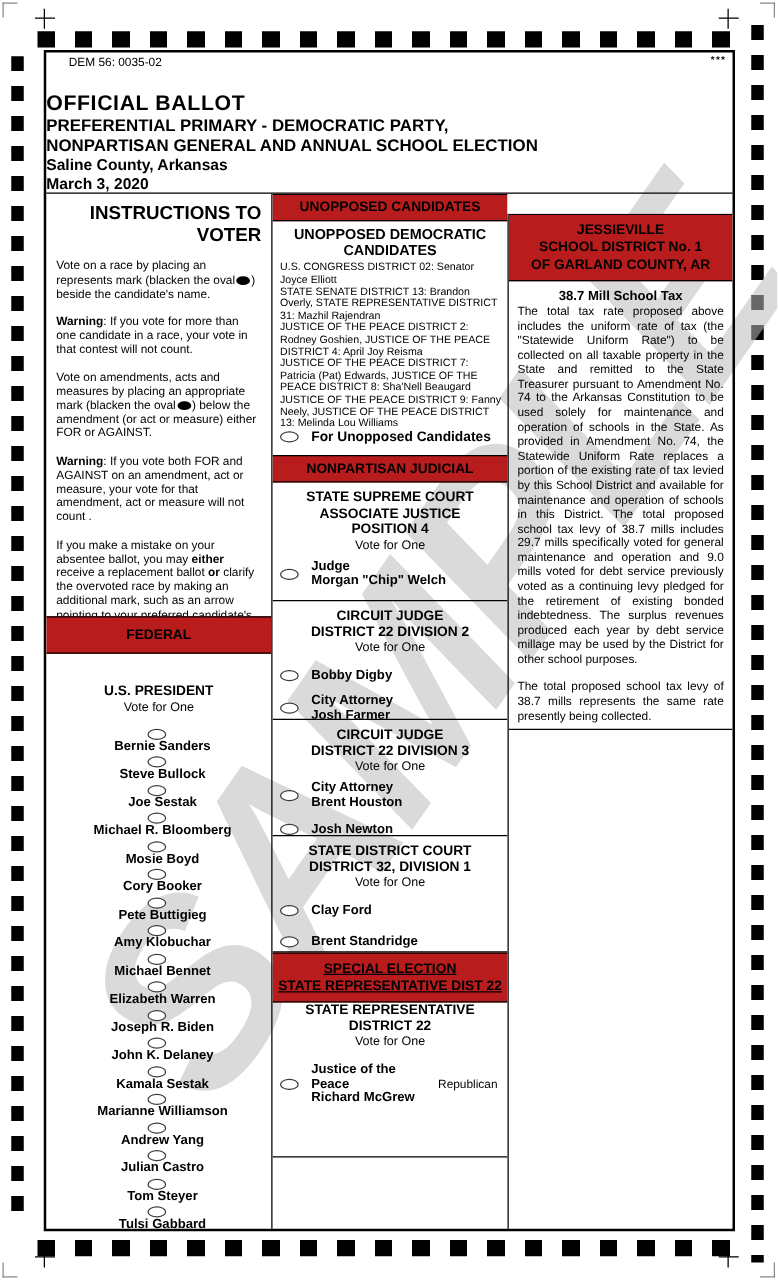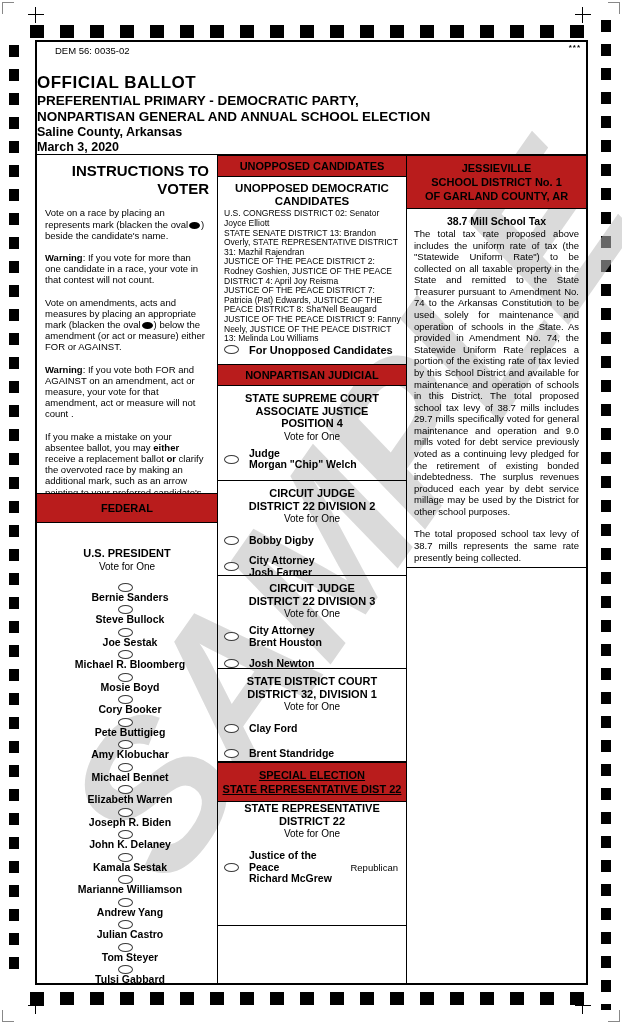--- a/index.html
+++ b/index.html
@@ -45,21 +45,21 @@
   .ballot-code { position:absolute; left:18px; top:3px; font-size:9.5px; font-weight:normal; }
   .corner-mark { position:absolute; right:5px; top:1px; font-size:8px; font-weight:bold; letter-spacing:1px; }
   .ballot-header { height:113px; border-bottom:1.5px solid #000; text-align:left; padding-top:31px; flex:0 0 auto; }
   .bh-title { font-size:17px; font-weight:bold; letter-spacing:0.5px; line-height:20px; }
   .bh-sub   { font-size:13.5px; font-weight:bold; line-height:16px; }
   .bh-small { font-size:12.5px; font-weight:bold; line-height:15px; }
   .columns { flex:1 1 auto; display:flex; flex-direction:row; min-height:0; }
   .col { overflow:hidden; display:flex; flex-direction:column; }
   .col-left  { width:180px; flex:0 0 auto; }
   .col-mid   { width:189px; flex:0 0 auto; border-left:1.5px solid #000; }
-  .col-right { flex:1 1 auto; border-left:1.5px solid #000; }
+  .col-right { flex:1 1 auto; border-left:1.5px solid #000;margin-top:16px; }
   
   .bar {
     background:#b91c1c; border-top:1px solid #000; border-bottom:1px solid #000;
     font-weight:bold; font-size:11px; text-align:center; flex:0 0 auto;
     display:flex; align-items:center; justify-content:center; line-height:1.3;
   }
   .pre { white-space:pre-line; }
   
   .instructions { height:338px; padding:7px 8px 0 8px; font-size:9.5px; line-height:1.18; flex:0 0 auto; }
   .instructions h3 { font-size:15px; text-align:right; margin-bottom:10px; }

